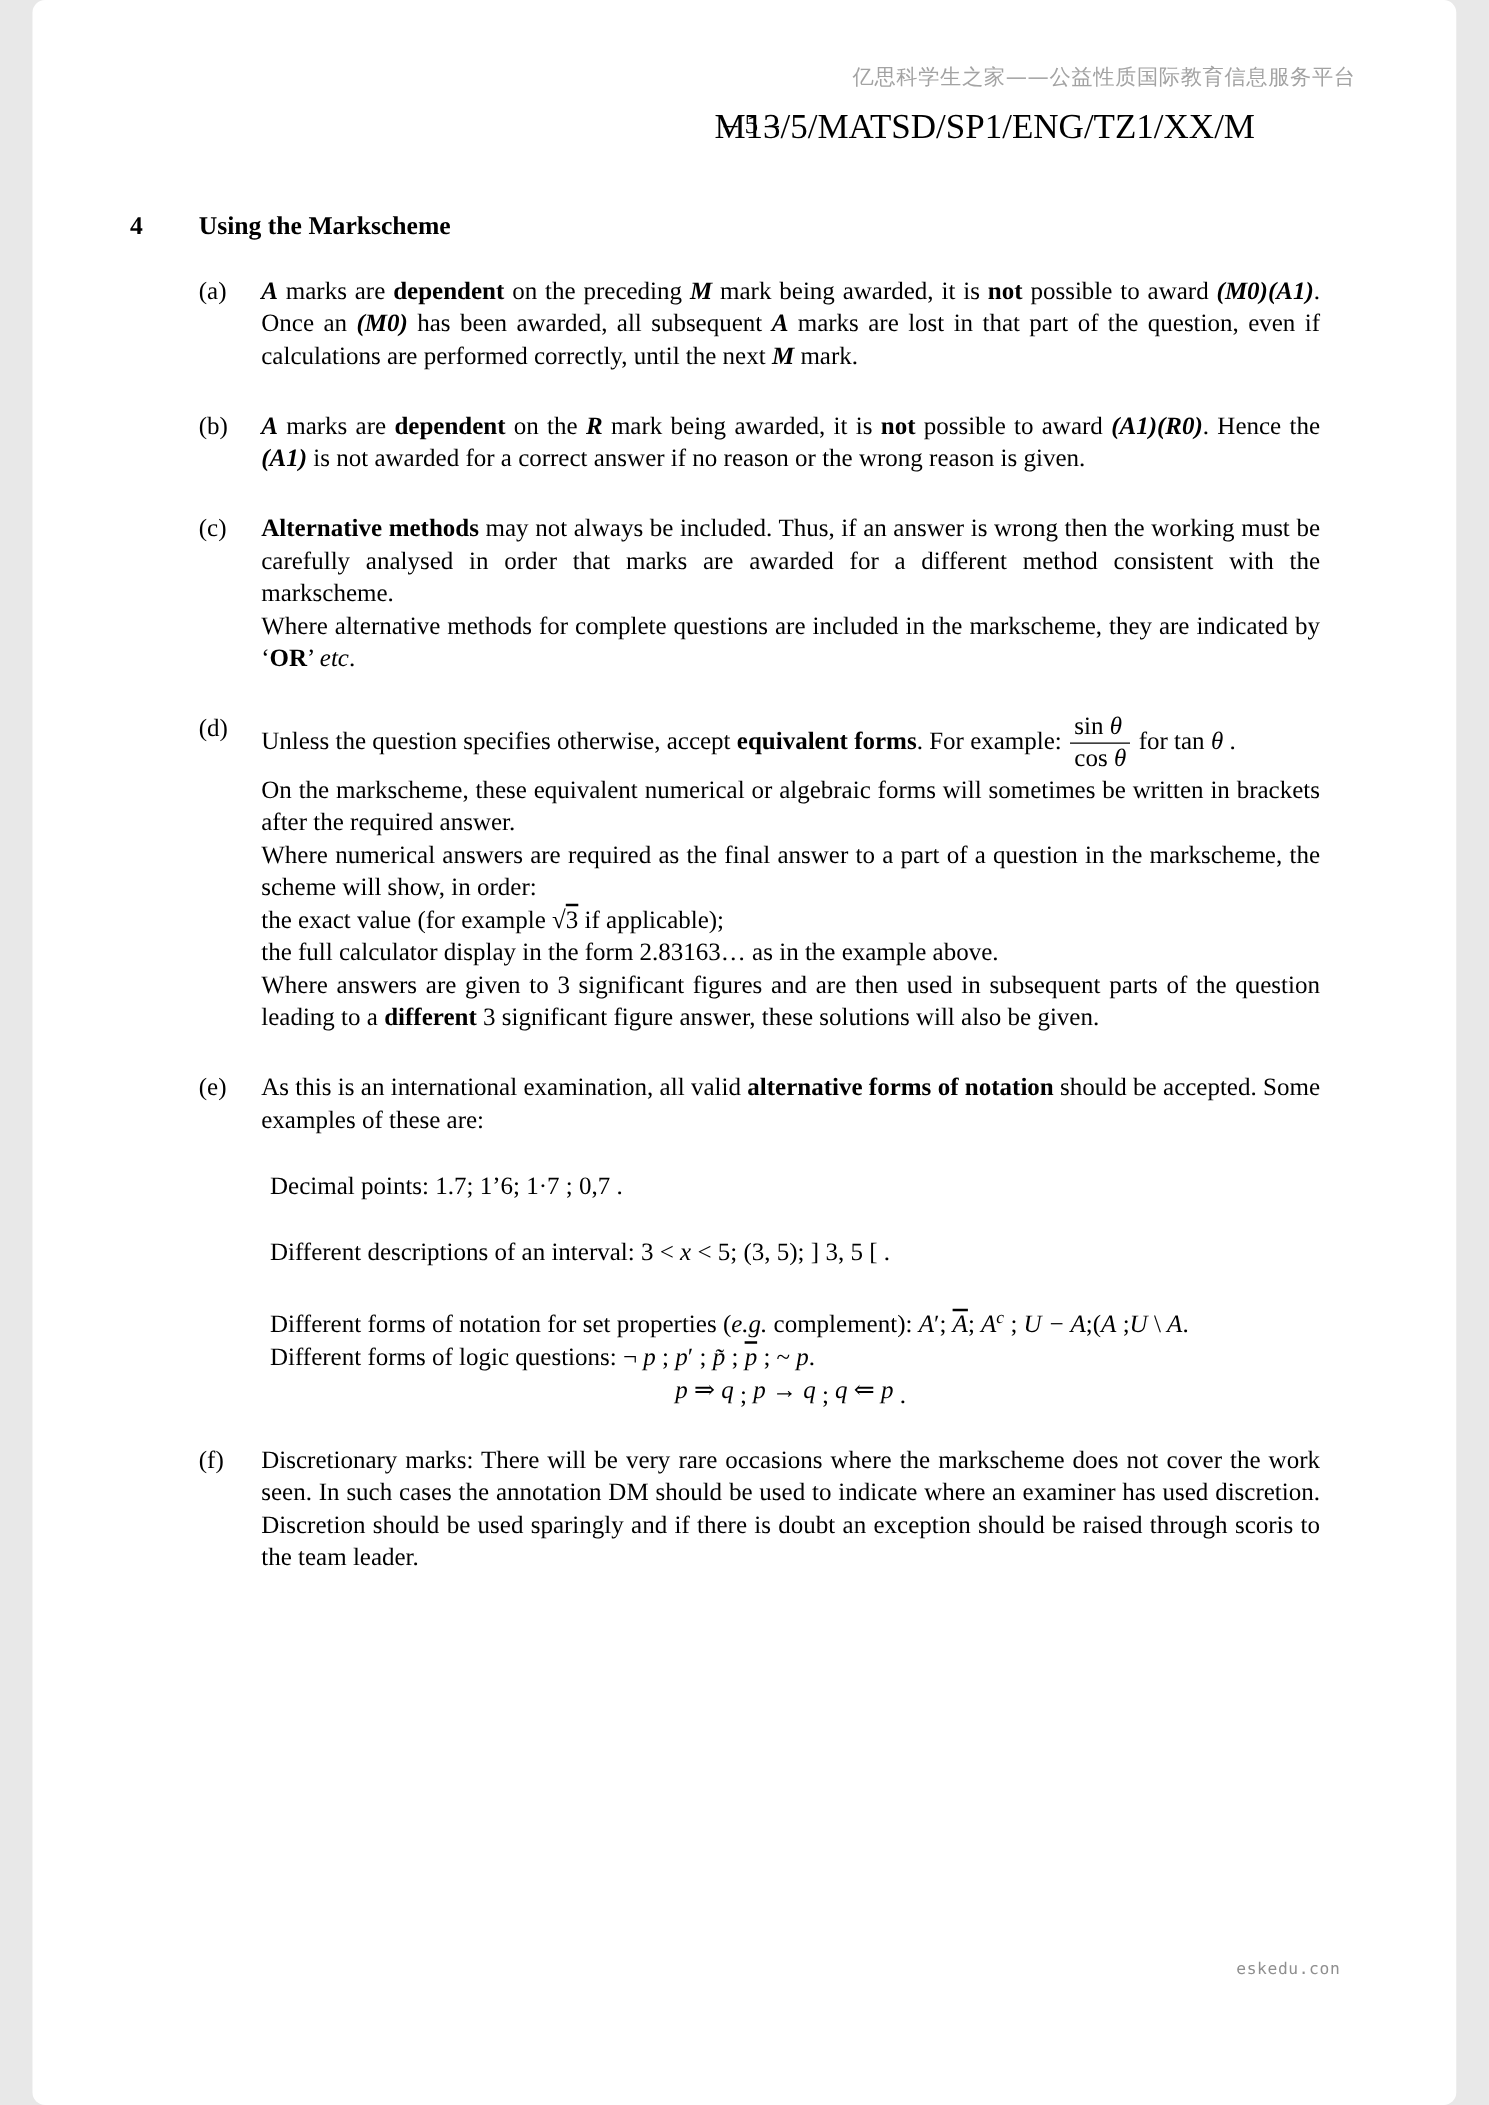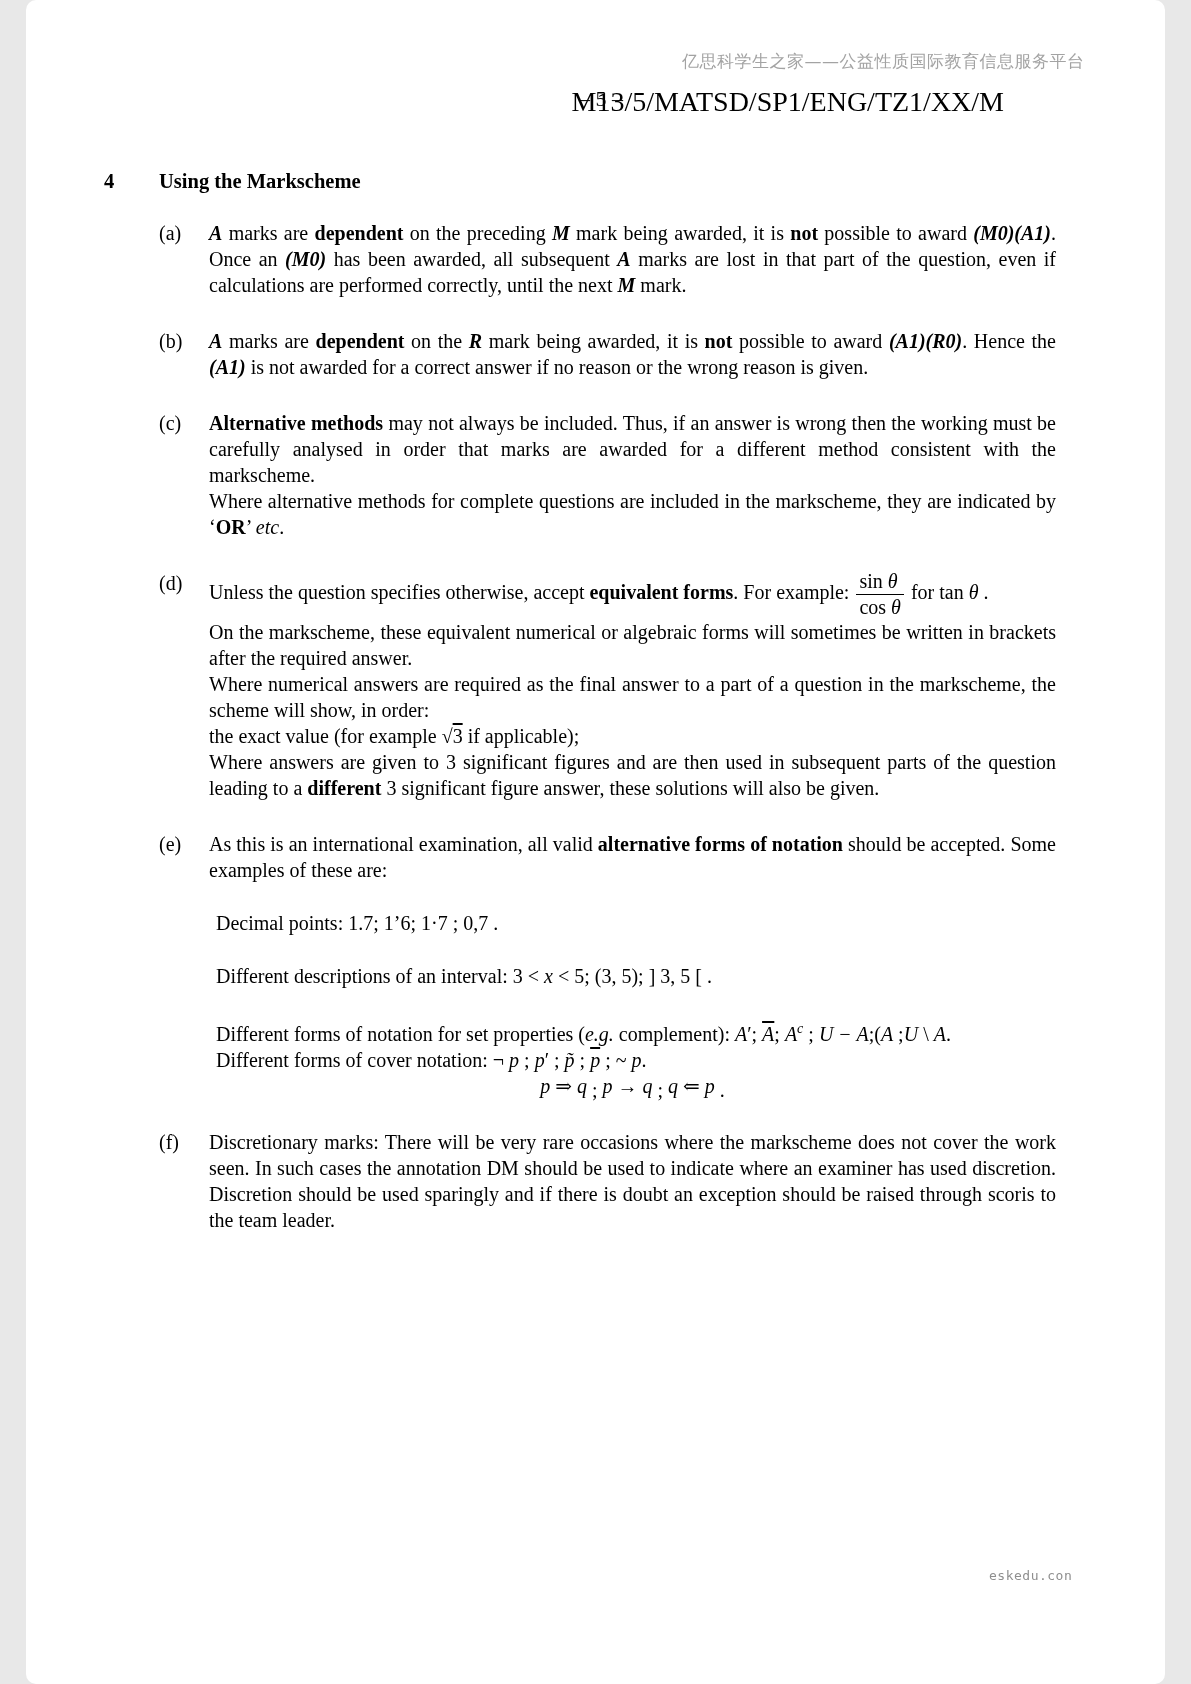--- a/index.html
+++ b/index.html
@@ -81,32 +81,33 @@
       </div>
     </div>
 
     <div class="item">
       <div class="ilabel">(d)</div>
       <div class="ibody">
         <div class="p"><span>Unless the question specifies otherwise, accept </span><span class="bb">equivalent forms</span><span>.  For example: </span><span class="frac"><span class="fn"><span>sin </span><span class="it">θ</span></span><span class="fd"><span>cos </span><span class="it">θ</span></span></span><span> for </span><span>tan </span><span class="it">θ</span><span> .</span></div>
         <div class="p"><span>On the markscheme, these equivalent numerical or algebraic forms will sometimes be written in brackets after the required answer.</span></div>
         <div class="p"><span>Where numerical answers are required as the final answer to a part of a question in the markscheme, the scheme will show, in order:</span></div>
         <div class="p"><span>the exact value (for example </span><span class="sqrt">√<span class="ov"><span>3</span></span></span><span> if applicable);</span></div>
+        <div class="p"><span>the full calculator display in the form 2.83163… as in the example above.</span></div>
         <div class="p"><span>Where answers are given to 3 significant figures and are then used in subsequent parts of the question leading to a </span><span class="bb">different</span><span> 3 significant figure answer, these solutions will also be given.</span></div>
       </div>
     </div>
 
     <div class="item">
       <div class="ilabel">(e)</div>
       <div class="ibody">
         <div class="p"><span>As this is an international examination, all valid </span><span class="bb">alternative forms of notation</span><span> should be accepted.  Some examples of these are:</span></div>
         <div class="p gap ex"><span>Decimal points: 1.7; 1’6; </span><span>1·7</span><span> ; 0,7 .</span></div>
         <div class="p gap ex"><span>Different descriptions of an interval:  3 &lt; </span><span class="it">x</span><span> &lt; 5; (3, 5);  ] 3, 5 [ .</span></div>
         <div class="p gap ex"><span>Different forms of notation for set properties (</span><span class="it">e.g.</span><span> complement):  </span><span class="it">A</span><span>′</span><span>;  </span><span class="it ov">A</span><span>;  </span><span class="it">A</span><span class="it su">c</span><span> ;  </span><span class="it">U − A</span><span>;(</span><span class="it">A</span><span> ;</span><span class="it">U</span><span> \ </span><span class="it">A</span><span>.</span></div>
-        <div class="p ex"><span>Different forms of cover notation: </span><span>¬ </span><span class="it">p</span><span> ;  </span><span class="it">p</span><span>′</span><span> ;  </span><span class="it">p̃</span><span> ;  </span><span class="it ov">p</span><span> ; ~ </span><span class="it">p</span><span>.</span></div>
+        <div class="p ex"><span>Different forms of logic questions: </span><span>¬ </span><span class="it">p</span><span> ;  </span><span class="it">p</span><span>′</span><span> ;  </span><span class="it">p̃</span><span> ;  </span><span class="it ov">p</span><span> ; ~ </span><span class="it">p</span><span>.</span></div>
         <div class="p center"><span class="it">p</span><span> ⇒ </span><span class="it">q</span><span class="dn"> ;  </span><span class="it">p</span><span> → </span><span class="it">q</span><span class="dn"> ;  </span><span class="it">q</span><span> ⇐ </span><span class="it">p</span><span class="dn"> .</span></div>
       </div>
     </div>
 
     <div class="item">
       <div class="ilabel">(f)</div>
       <div class="ibody">
         <div class="p"><span>Discretionary marks:  There will be very rare occasions where the markscheme does not cover the work seen.  In such cases the annotation DM should be used to indicate where an examiner has used discretion.  Discretion should be used sparingly and if there is doubt an exception should be raised through scoris to the team leader.</span></div>
       </div>
     </div>

